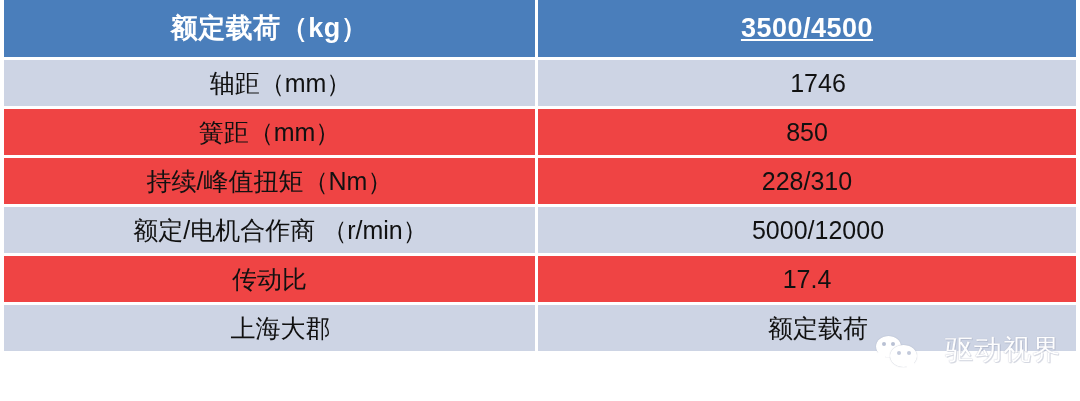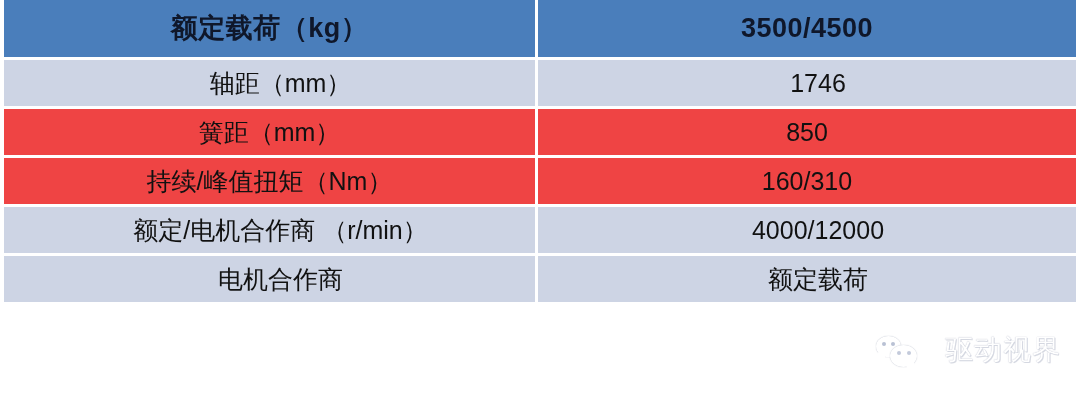--- a/index.html
+++ b/index.html
@@ -44,28 +44,29 @@
     border: none;
     background-clip: padding-box;
     overflow: hidden;
     white-space: nowrap;
   }
 
   
   .row-header td {
     height: 57px;
     background: #4A7EBB;
-    color: #0f172a;
+    color: #ffffff;
     font-weight: bold;
     font-size: 27px;
     letter-spacing: 0.5px;
     border-right: 2px solid #4A7EBB;
   }
   .row-header td.cell-value {
     border-right: none;
+    text-decoration: underline;
   }
   .row-header td.cell-label {
     border-right: 3px solid #ffffff;
   }
 
   
   .row-body td {
     height: 46px;
     font-size: 25px;
     color: #111111;
@@ -229,37 +230,45 @@
           <span class="cell-text">850</span>
         </td>
       </tr>
 
 
       <tr class="row-body shade-light">
         <td class="cell-label">
           <span class="cell-text">持续/峰值扭矩（Nm）</span>
         </td>
         <td class="cell-value">
-          <span class="cell-text">160/310</span>
+          <span class="cell-text">228/310</span>
         </td>
       </tr>
 
       <tr class="row-body shade-dark">
         <td class="cell-label">
           <span class="cell-text">额定/电机合作商 （r/min）</span>
         </td>
         <td class="cell-value">
-          <span class="cell-text">4000/12000</span>
-        </td>
-      </tr>
-
+          <span class="cell-text">5000/12000</span>
+        </td>
+      </tr>
+
+      <tr class="row-body shade-light">
+        <td class="cell-label">
+          <span class="cell-text">传动比</span>
+        </td>
+        <td class="cell-value">
+          <span class="cell-text">17.4</span>
+        </td>
+      </tr>
 
       <tr class="row-body shade-dark">
         <td class="cell-label">
-          <span class="cell-text">电机合作商</span>
+          <span class="cell-text">上海大郡</span>
         </td>
         <td class="cell-value">
           <span class="cell-text">额定载荷</span>
         </td>
       </tr>
 
     </tbody>
   </table>
 
   <div class="left-gap"></div>

